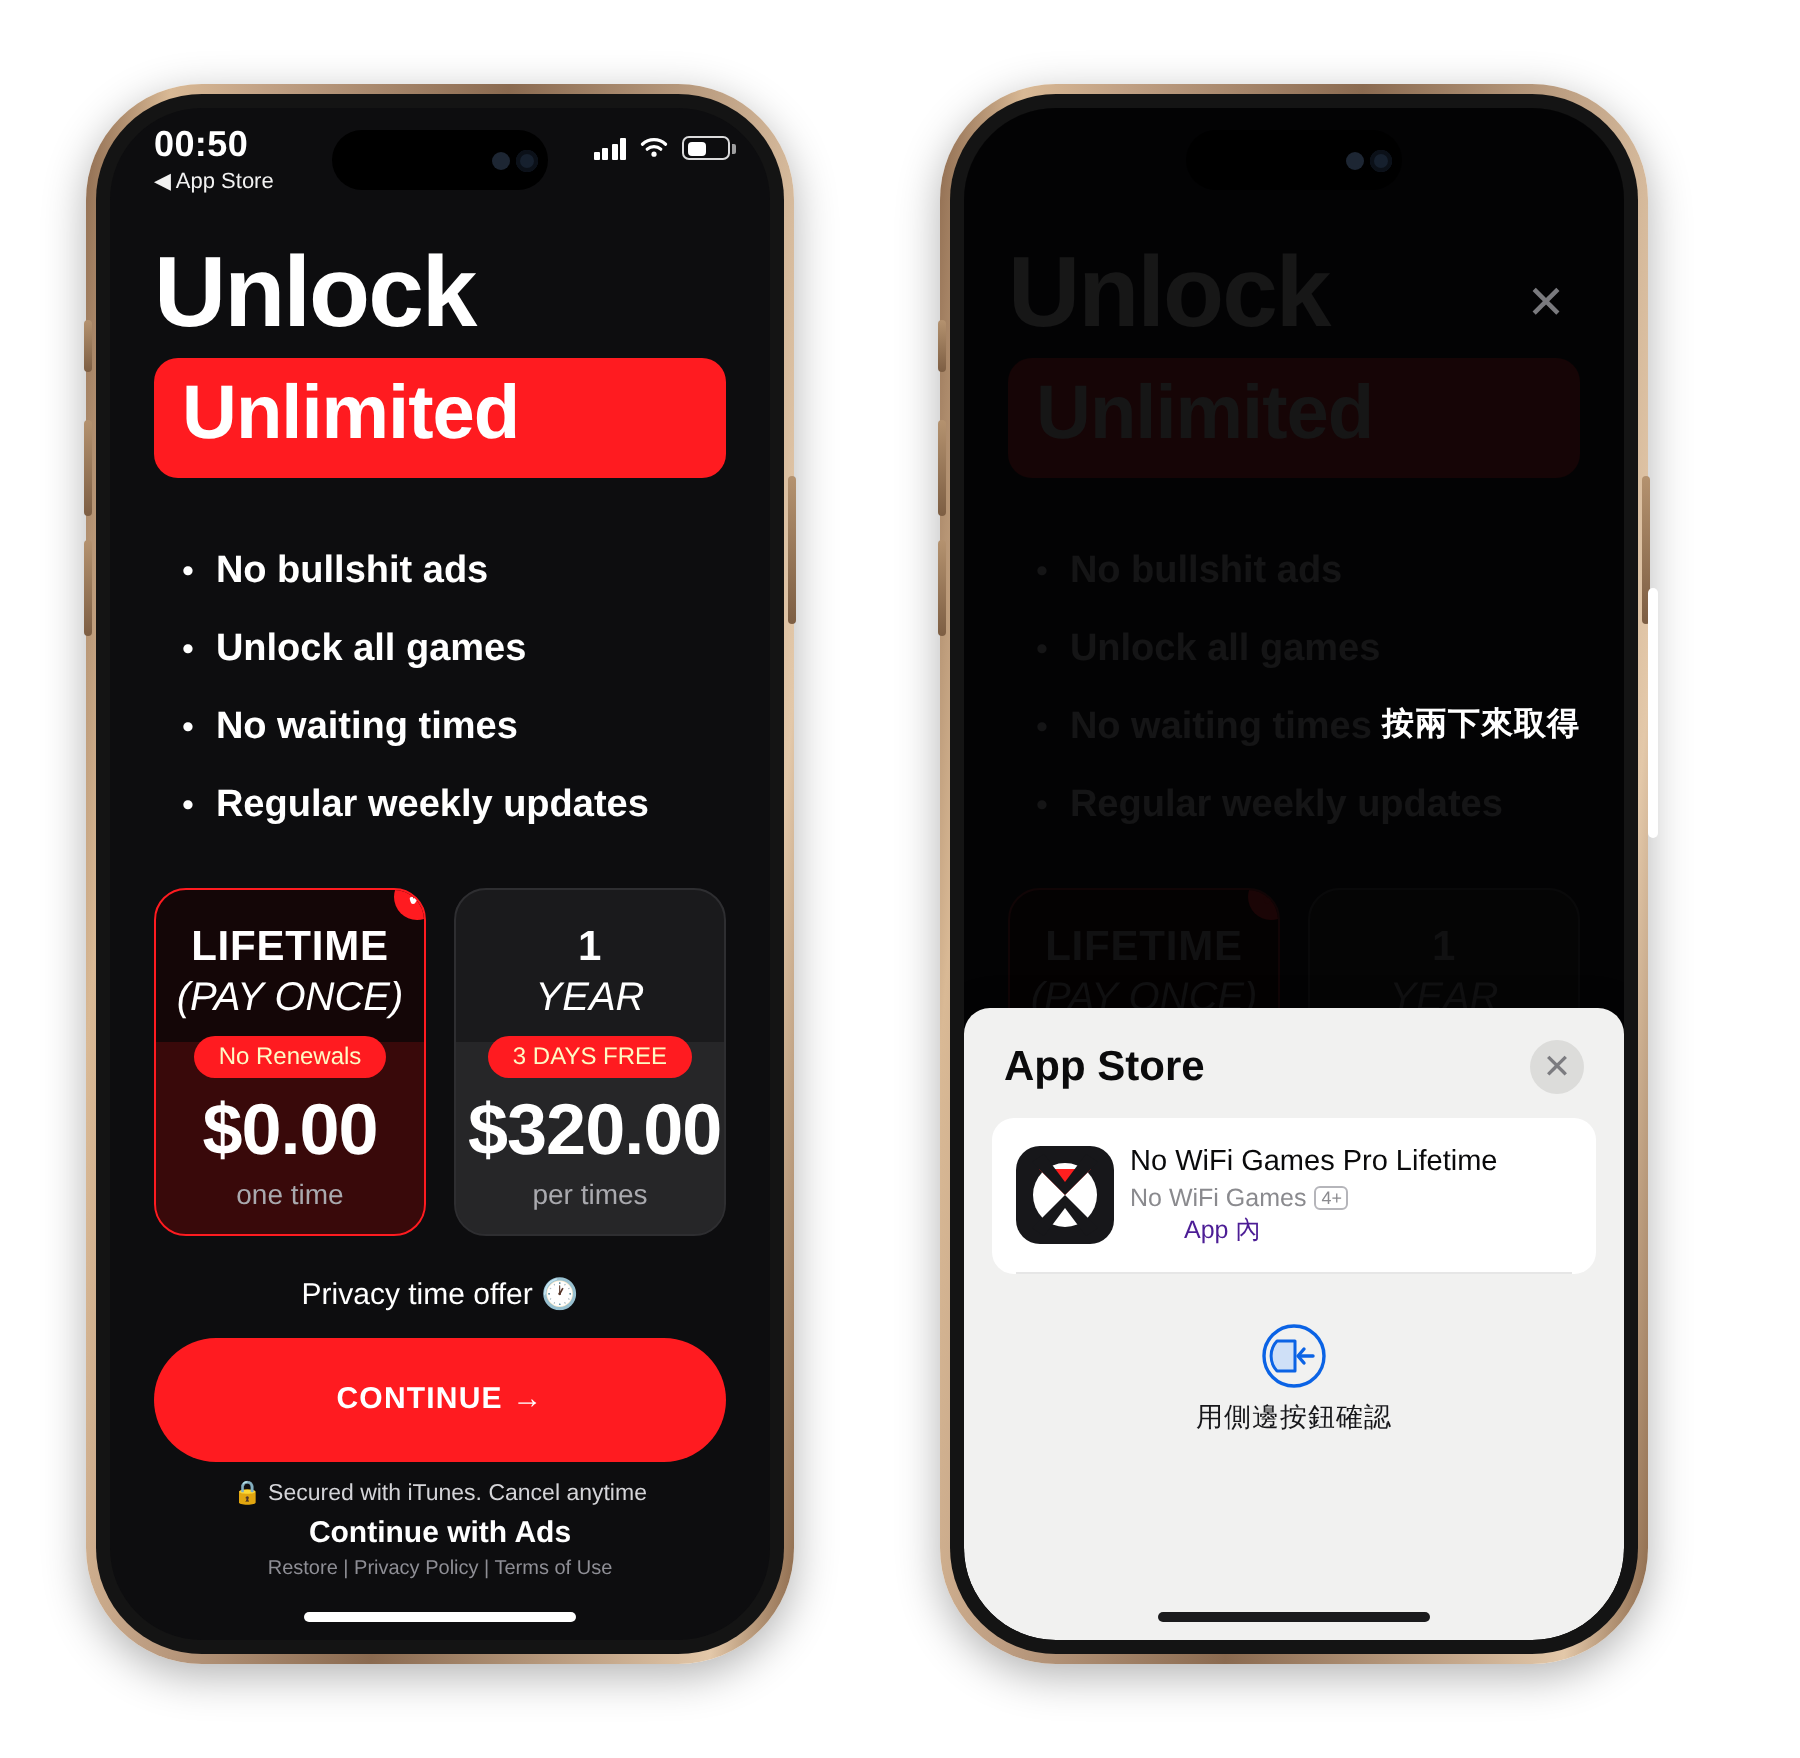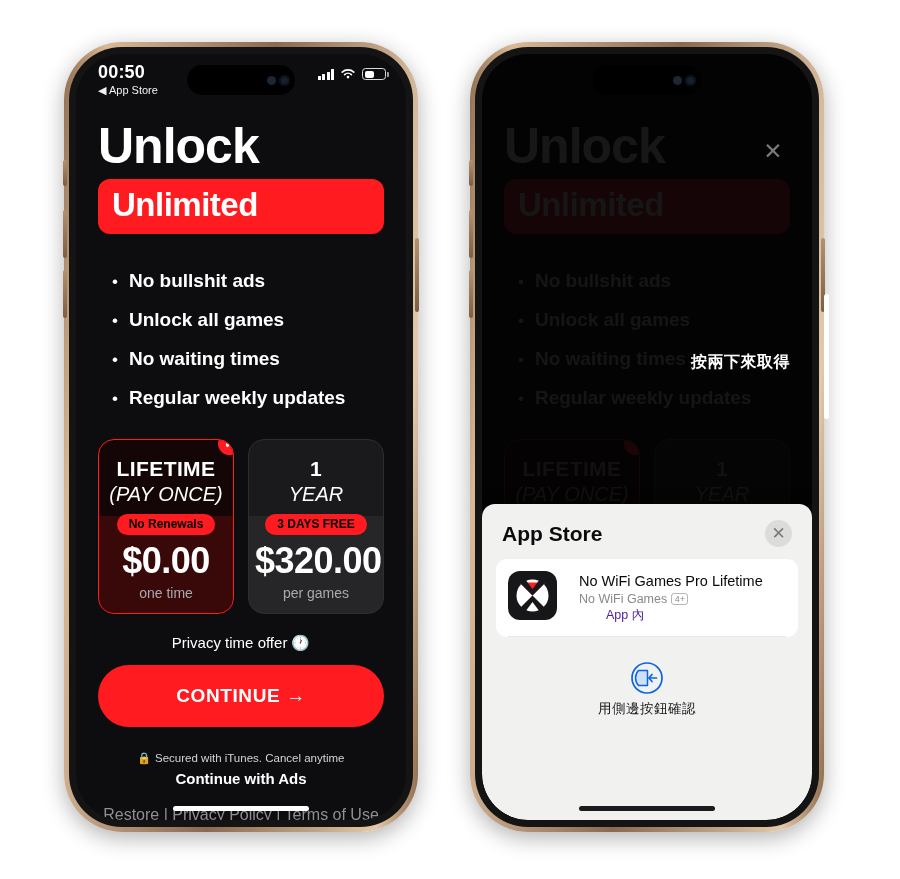--- a/index.html
+++ b/index.html
@@ -26,21 +26,21 @@
     background: #141414;
     padding: 7px;
   }
   .screen {
     position: relative;
     width: 100%; height: 100%;
     border-radius: 46px;
     background: #0d0d0f;
     overflow: hidden;
   }
-  #phone-left  { left: 64px;  top: 42px; }
+  #phone-left  { left: 43px;  top: 42px; }
   #phone-right { left: 470px; top: 42px; }
 
   
   .btn-rail { position: absolute; background: linear-gradient(180deg,#b4926f,#7d5e43); border-radius:2px; }
   .rail-left  { left: -1px; width: 4px; }
   .rail-right { right: -1px; width: 4px; }
   .b-silent { top: 118px; height: 26px; }
   .b-volup  { top: 168px; height: 48px; }
   .b-voldn  { top: 228px; height: 48px; }
   .b-power  { top: 196px; height: 74px; }
@@ -70,61 +70,61 @@
   }
   .isl-dot { width: 9px; height: 9px; border-radius: 50%; background: #1d2633; }
   .isl-cam { width: 11px; height: 11px; border-radius: 50%; background: #16202e; box-shadow: inset 0 0 0 2px #0b1018; }
 
   
   .app { position: absolute; inset: 0; padding: 58px 22px 0; color:#fff; }
   .h-unlock { font-size: 50px; font-weight: 800; letter-spacing: -1px; margin: 8px 0 6px; line-height: 1.05; }
   .h-banner {
     background: #FF1B20; border-radius: 12px;
     padding: 9px 14px 12px; display: inline-block; width: 100%;
-    font-size: 33px; font-weight: 800; letter-spacing: -0.5px; line-height: 1.05;
+    font-size: 38px; font-weight: 800; letter-spacing: -0.5px; line-height: 1.05;
   }
   .features { margin: 36px 0 0 14px; }
   .feature { display: flex; align-items: baseline; gap: 11px; margin-bottom: 17px; }
   .feature .dot { font-size: 17px; line-height: 1; }
   .feature .ftxt { font-size: 19px; font-weight: 600; }
 
   .plans { display: flex; gap: 14px; margin-top: 30px; }
   .plan {
     flex: 1; border-radius: 16px; overflow: hidden; position: relative;
     border: 1.5px solid #2e2e31; background: #1a1a1c;
   }
   .plan.sel { border-color: #FF1B20; background: #140607; }
   .plan-top { padding: 17px 6px 10px; text-align: center; }
   .plan-t1 { font-size: 21px; font-weight: 800; letter-spacing: .4px; }
   .plan-t2 { font-size: 20px; font-weight: 400; margin-top: 2px; font-style: italic; }
   .plan-bot { padding: 0 6px 12px; text-align: center; background: rgba(255,255,255,.055); position: relative; }
   .plan.sel .plan-bot { background: rgba(255,27,32,.16); }
   .badge {
-    display: inline-block; background: #FF1B20; color: #000000;
-    font-size: 12px; font-weight: 700; border-radius: 20px;
+    display: inline-block; background: #FF1B20; color: #fef9c3;
+    font-size: 12px; font-weight: 400; border-radius: 20px;
     padding: 3.5px 12px; margin-top: -10px; position: relative; top: -2px; white-space: nowrap;
   }
   .price { font-size: 36px; font-weight: 800; margin-top: 3px; letter-spacing: -.5px; }
   .per { font-size: 14px; color: #a9a9ae; margin-top: 3px; }
   .check {
     position: absolute; top: -8px; right: -8px; width: 23px; height: 23px;
     border-radius: 50%; background: #FF1B20; color: #fff;
     display: flex; align-items: center; justify-content: center; font-size: 12px; font-weight: 700;
   }
 
   .limited { text-align: center; font-size: 15px; font-weight: 500; margin-top: 20px; }
   .cta {
     margin-top: 13px; background: #FF1B20; color: #fff;
     border-radius: 34px; height: 62px;
     display: flex; align-items: center; justify-content: center;
-    font-size: 19px; font-weight: 800; letter-spacing: .6px;
-  }
-  .secure { text-align: center; font-size: 11.5px; color: #d4d4d8; margin-top: 24px; }
+    font-size: 15px; font-weight: 800; letter-spacing: .6px;
+  }
+  .secure { text-align: center; font-size: 11.5px; color: #d4d4d8; margin-top: 8px; }
   .cont-ads { text-align: center; font-size: 15px; font-weight: 600; margin-top: 5px; }
-  .legal { text-align: center; font-size: 16px; color: #8e8e95; margin-top: 19px; }
+  .legal { text-align: center; font-size: 10px; color: #8e8e95; margin-top: 4px; }
 
   .home-ind {
     position: absolute; bottom: 9px; left: 50%; transform: translateX(-50%);
     width: 136px; height: 5px; border-radius: 3px; background: #fff; z-index: 9;
   }
 
   
   .dim-layer { position:absolute; inset:0; background: rgba(0,0,0,.70); z-index: 5; pointer-events:none; }
   .dim-app .h-unlock { color: #4d4d4f; }
   .dim-app .h-banner { background: #4a1114; color:#4a4a4c; }
@@ -156,21 +156,21 @@
     box-shadow: 0 -2px 14px rgba(0,0,0,.25);
   }
   .sheet-head { display: flex; align-items: center; justify-content: space-between; padding: 0 6px 12px; }
   .sheet-title { font-size: 21px; font-weight: 600; color: #0b0b0c; }
   .sheet-close {
     width: 27px; height: 27px; border-radius: 50%; background: #dcdcda;
     color: #7c7c80; font-size: 17px; font-weight: 400;
     display: flex; align-items: center; justify-content: center;
   }
   .card { background: #fff; border-radius: 11px; overflow: hidden; }
-  .card-row { display: flex; gap: 22px; padding: 12px 12px 12px; align-items: flex-start; }
+  .card-row { display: flex; gap: 8px; padding: 12px 12px 12px; align-items: center; }
   .app-icon {
     width: 49px; height: 49px; border-radius: 12px; background: #17171a;
     position: relative; flex: 0 0 auto; overflow: hidden;
   }
   .app-meta { min-width: 0; padding-top: 1px; }
   .app-name { font-size: 14.5px; font-weight: 500; color: #0a0a0b; line-height: 1.25; }
   .app-sub { font-size: 12.5px; color: #8a8a8e; margin-top: 2px; display: flex; align-items: center; gap: 4px; }
   .age { border: 1px solid #b5b5ba; border-radius: 3px; font-size: 9px; padding: 0 2.5px; color: #8a8a8e; }
   .app-inapp { font-size: 12.5px; color: #4c1d95; margin-top: 1px; margin-left: 27px; }
   .divider { height: 1px; background: #e6e6e6; margin: 0 12px; }
@@ -271,21 +271,21 @@
               </div>
             </div>
             <div class="plan">
               <div class="plan-top">
                 <div class="plan-t1">1</div>
                 <div class="plan-t2">YEAR</div>
               </div>
               <div class="plan-bot">
                 <div class="badge">3 DAYS FREE</div>
                 <div class="price">$320.00</div>
-                <div class="per">per games</div>
+                <div class="per">per times</div>
               </div>
             </div>
           </div>
 
           <div class="limited">Privacy time offer 🕐</div>
           <div class="cta">CONTINUE  →</div>
           <div class="secure">🔒 Secured with iTunes. Cancel anytime</div>
           <div class="cont-ads">Continue with Ads</div>
           <div class="legal">Restore  |  Privacy Policy  |  Terms of Use</div>
         </div>

